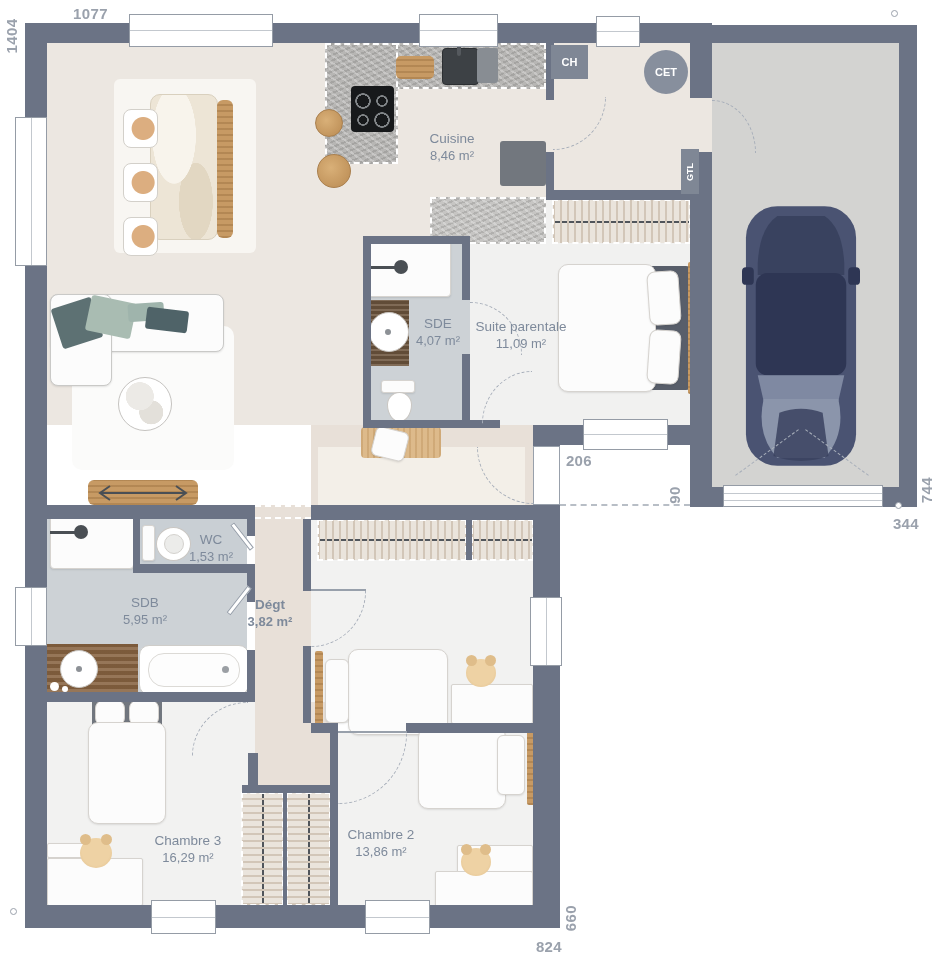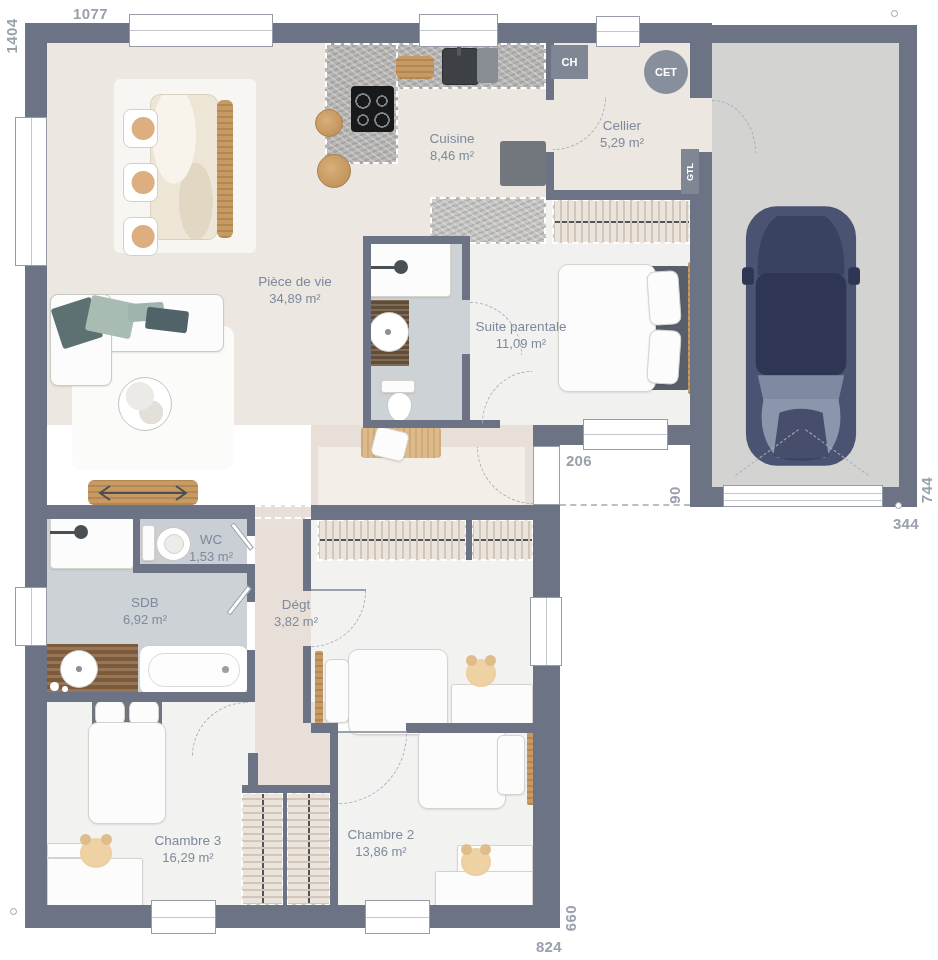--- a/index.html
+++ b/index.html
@@ -254,45 +254,41 @@
   <div class="equip" style="left:551px;top:45px;width:37px;height:34px;">
     <span>CH</span>
   </div>
   <div class="equip" style="left:644px;top:50px;width:44px;height:44px;border-radius:50%;background:#878f9d;">
     <span>CET</span>
   </div>
   <div class="equip" style="left:681px;top:149px;width:18px;height:45px;">
     <span style="transform:rotate(-90deg);font-size:9px;">GTL</span>
   </div>
 
-  <div class="rlabel" style="left:225px;top:273px;">
-    <span class="nm">Pièce de vie</span>
-    <span class="ar">34,89 m²</span>
-  </div>
   <div class="rlabel" style="left:382px;top:130px;">
     <span class="nm">Cuisine</span>
     <span class="ar">8,46 m²</span>
   </div>
-  <div class="rlabel" style="left:552px;top:117px;">
-    <span class="nm">Cellier</span>
-    <span class="ar">5,29 m²</span>
+  <div class="rlabel" style="left:368px;top:315px;">
+    <span class="nm">SDE</span>
+    <span class="ar">4,07 m²</span>
   </div>
   <div class="rlabel" style="left:451px;top:318px;">
     <span class="nm">Suite parentale</span>
     <span class="ar">11,09 m²</span>
   </div>
   <div class="rlabel" style="left:141px;top:531px;">
     <span class="nm">WC</span>
     <span class="ar">1,53 m²</span>
   </div>
   <div class="rlabel" style="left:75px;top:594px;">
     <span class="nm">SDB</span>
-    <span class="ar">6,92 m²</span>
-  </div>
-  <div class="rlabel" style="left:226px;top:596px;">
+    <span class="ar">5,95 m²</span>
+  </div>
+  <div class="rlabel" style="left:200px;top:596px;font-weight:bold;">
     <span class="nm">Dégt</span>
     <span class="ar">3,82 m²</span>
   </div>
   <div class="rlabel" style="left:311px;top:826px;">
     <span class="nm">Chambre 2</span>
     <span class="ar">13,86 m²</span>
   </div>
   <div class="rlabel" style="left:118px;top:832px;">
     <span class="nm">Chambre 3</span>
     <span class="ar">16,29 m²</span>

